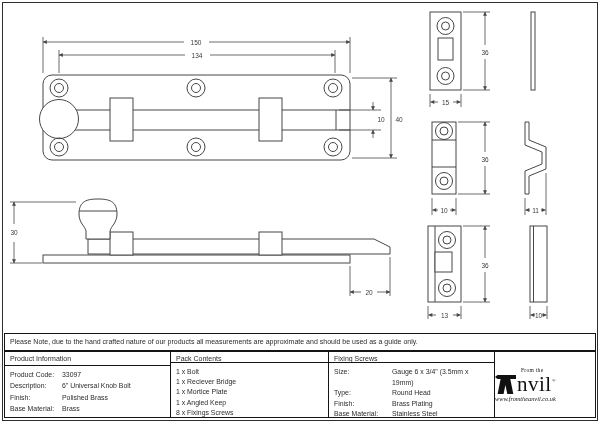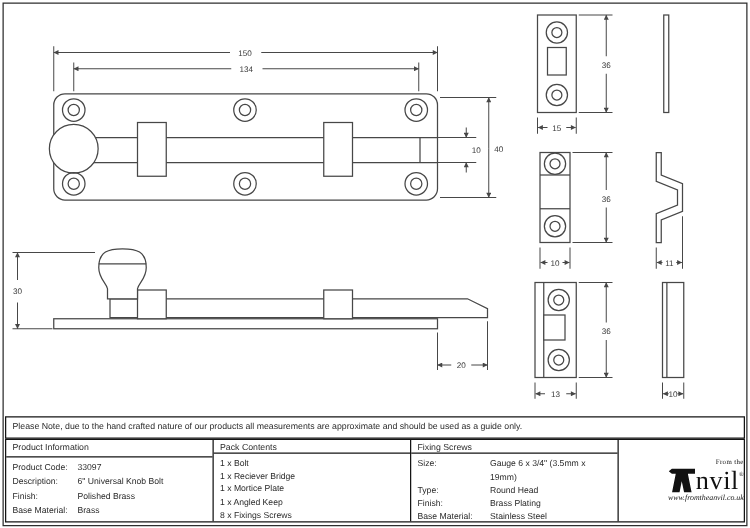--- a/index.html
+++ b/index.html
@@ -21,21 +21,21 @@
     white-space:nowrap; overflow:hidden;
   }
   
   #info-table {
     position:absolute; left:4px; top:351px; width:592px; height:67px;
     border:1px solid #141414; box-sizing:border-box;
     display:flex; font-size:6.9px; color:#2b2b2b;
   }
   .col { box-sizing:border-box; border-right:1px solid #141414; display:flex; flex-direction:column; }
   .col-1 { width:166px; } .col-2 { width:158px; } .col-3 { width:166px; }
-  .col-logo { flex:1; border-right:none; align-items:flex-end; justify-content:center; }
+  .col-logo { flex:1; border-right:none; align-items:flex-start; justify-content:center; }
   .col-header {
     box-sizing:border-box; height:14px; border-bottom:1px solid #141414;
     padding:3px 0 0 5px; font-size:7px;
   }
   .col-body { flex:1; padding:4px 4px 2px 5px; }
   .kv-grid { display:grid; grid-template-columns:52px 1fr; line-height:10.6px; }
   .kv-grid.wide { grid-template-columns:58px 1fr; }
   .list-body div { line-height:10.2px; }
   
   .logo-tagline { font-family:"Liberation Serif", serif; font-size:5.5px; letter-spacing:.3px; margin-left:26px; color:#141414; }

